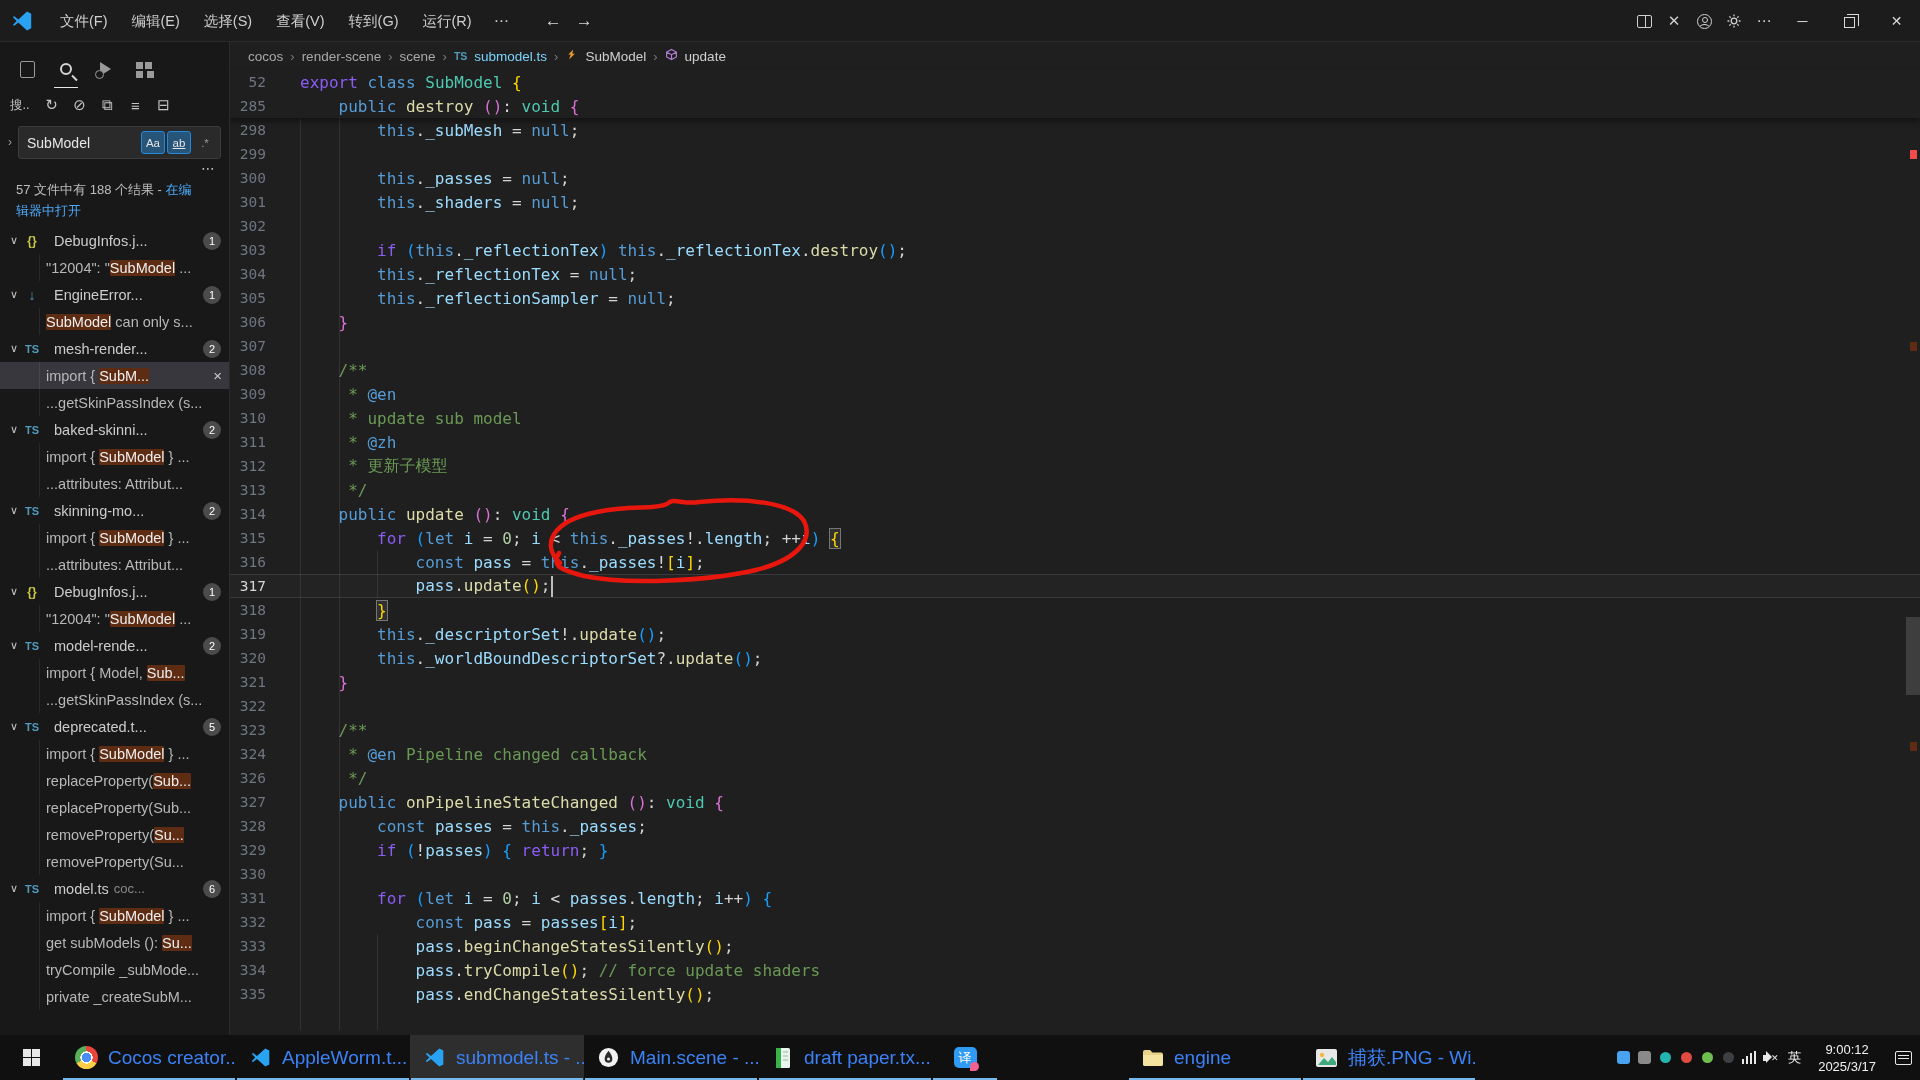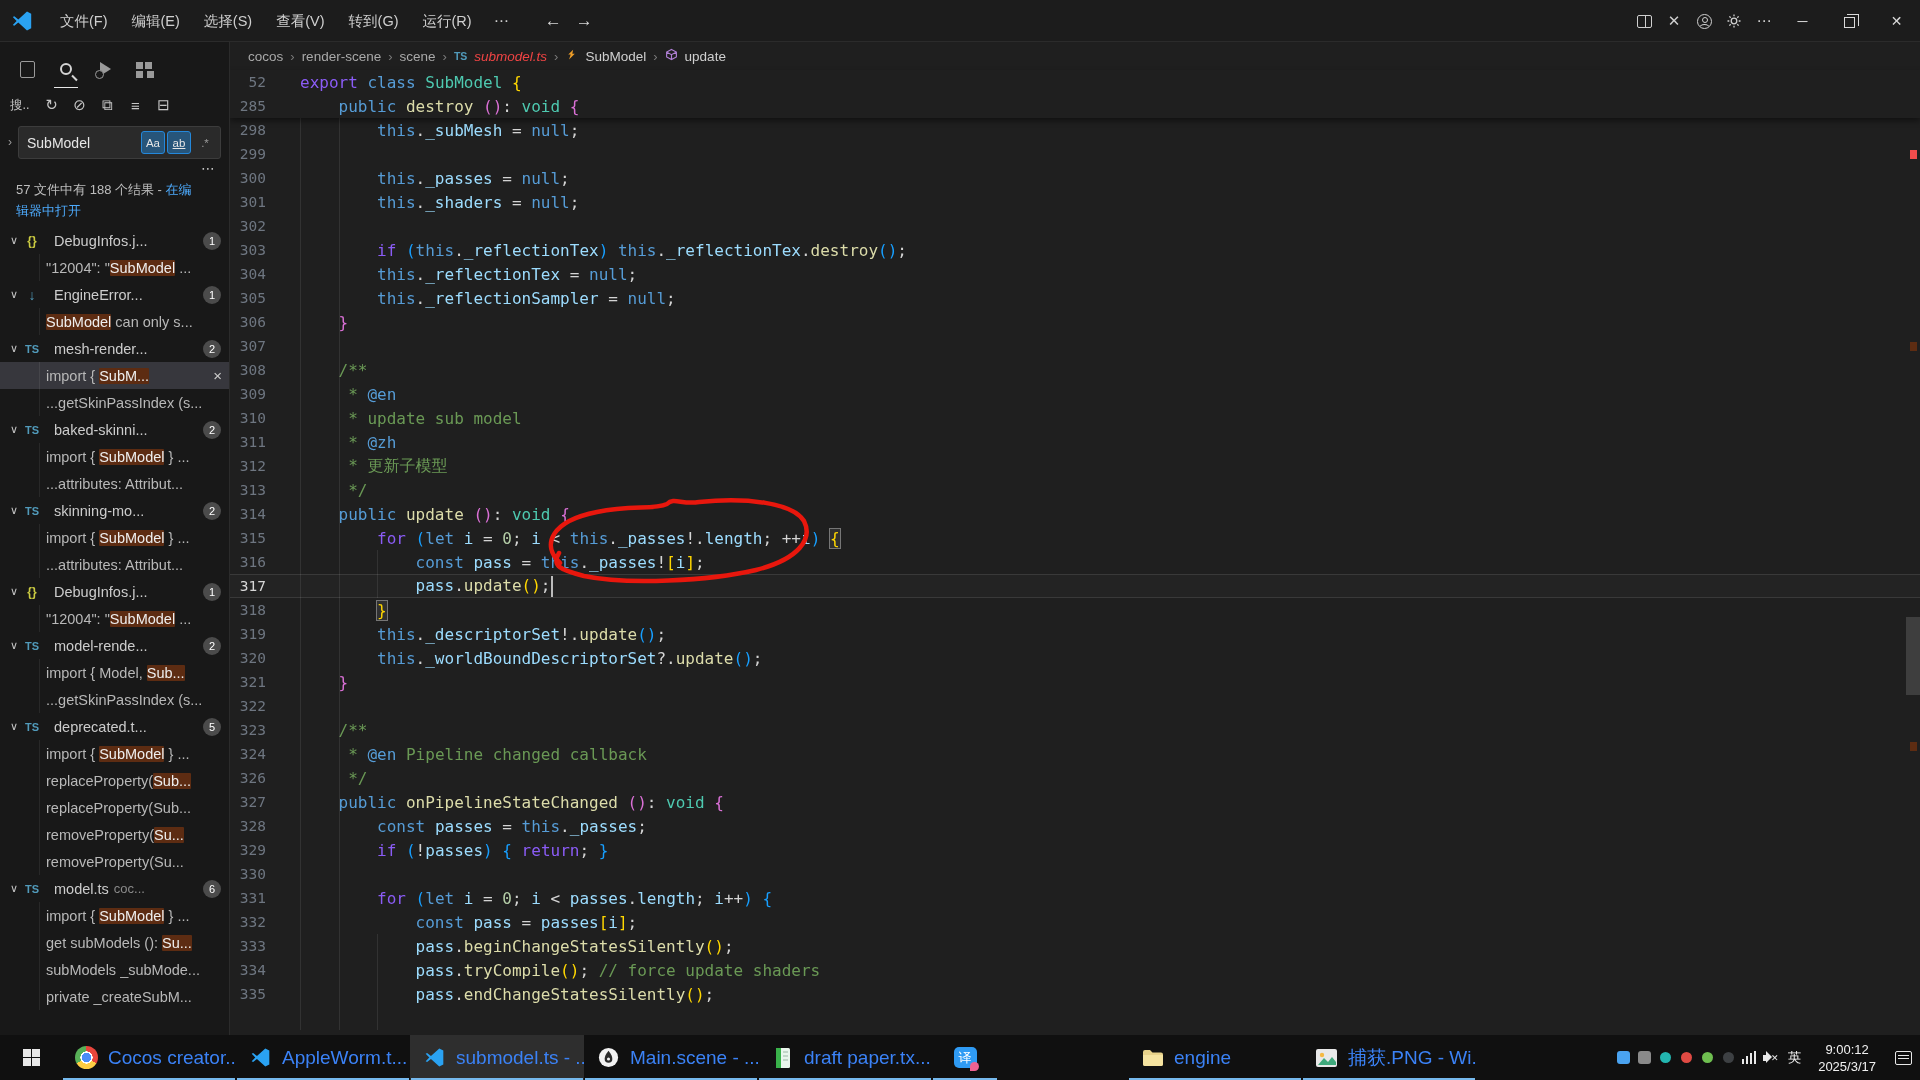--- a/index.html
+++ b/index.html
@@ -339,39 +339,39 @@
           <div class="trow">
             <span class="tguide"></span>
             <span class="t-match"><span>import { </span><span class="hl">SubModel</span><span> } ...</span></span>
           </div>
           <div class="trow">
             <span class="tguide"></span>
             <span class="t-match"><span>get subModels (): </span><span class="hl">Su...</span></span>
           </div>
           <div class="trow">
             <span class="tguide"></span>
-            <span class="t-match"><span>subModels _subMode...</span></span>
+            <span class="t-match"><span>tryCompile _subMode...</span></span>
           </div>
           <div class="trow">
             <span class="tguide"></span>
             <span class="t-match"><span>private _createSubM...</span></span>
           </div>
         </div>
     </div>
 
     <div class="editor">
       <div class="crumbs" id="crumbs">
           <span>cocos</span>
           <span class="crumb-sep">›</span>
           <span>render-scene</span>
           <span class="crumb-sep">›</span>
           <span>scene</span>
           <span class="crumb-sep">›</span>
           <span class="crumb-ts">TS</span>
-          <span style="color: #ef4444; font-style: italic;">submodel.ts</span>
+          <span style="color: #7dd3fc;">submodel.ts</span>
           <span class="crumb-sep">›</span>
           <span><svg width="13" height="13" viewBox="0 0 16 16">
               <path fill="#ee9d28" d="M10 2 L4 8 L7 8 L5 14 L12 7 L9 7 Z"></path>
             </svg></span>
           <span style="color: rgb(207, 207, 207);">SubModel</span>
           <span class="crumb-sep">›</span>
           <span><svg width="13" height="13" viewBox="0 0 16 16">
               <path fill="none" stroke="#b180d7" stroke-width="1.4" d="M8 1.8 L14 5 V11 L8 14.2 L2 11 V5 Z M2.3 5.2 L8 8.2 L13.7 5.2 M8 8.2 V14"></path>
             </svg></span>
           <span style="color: rgb(207, 207, 207);">update</span>

